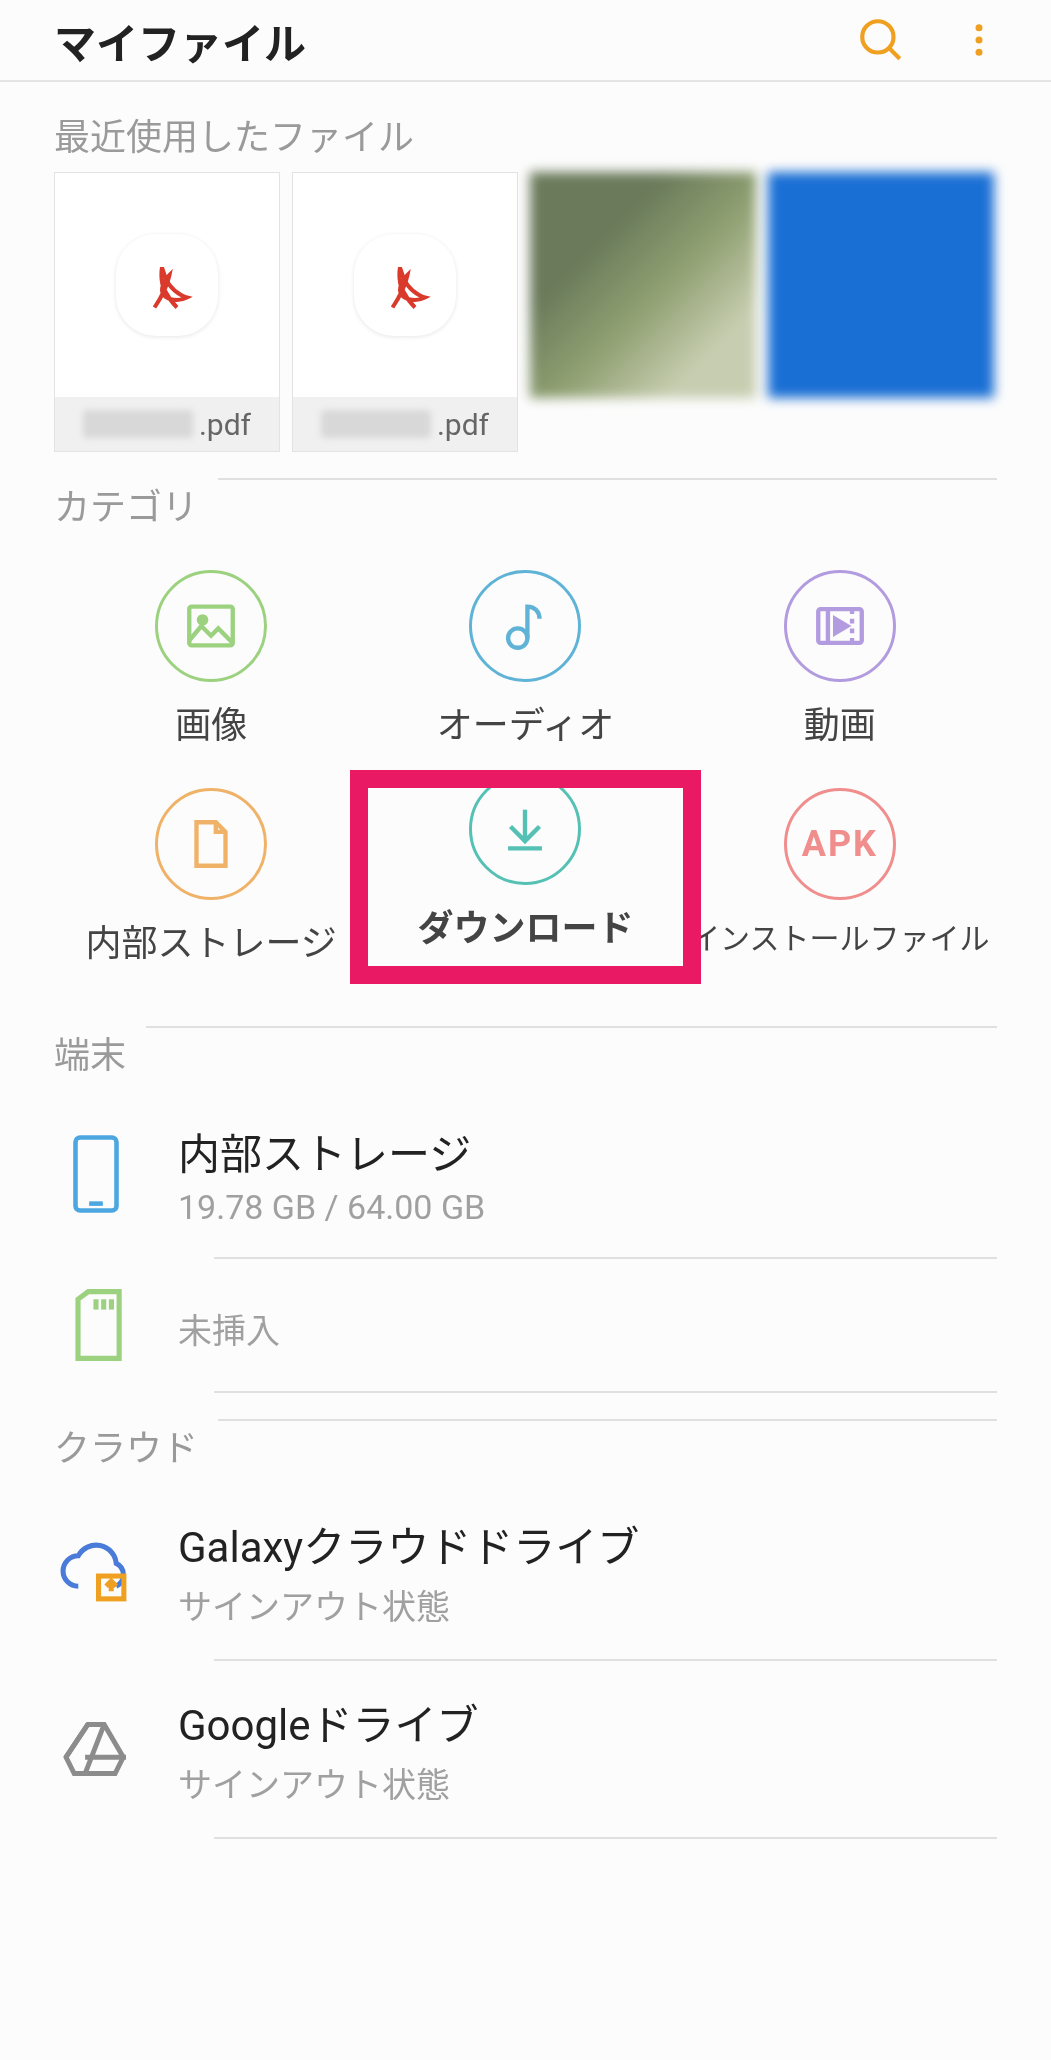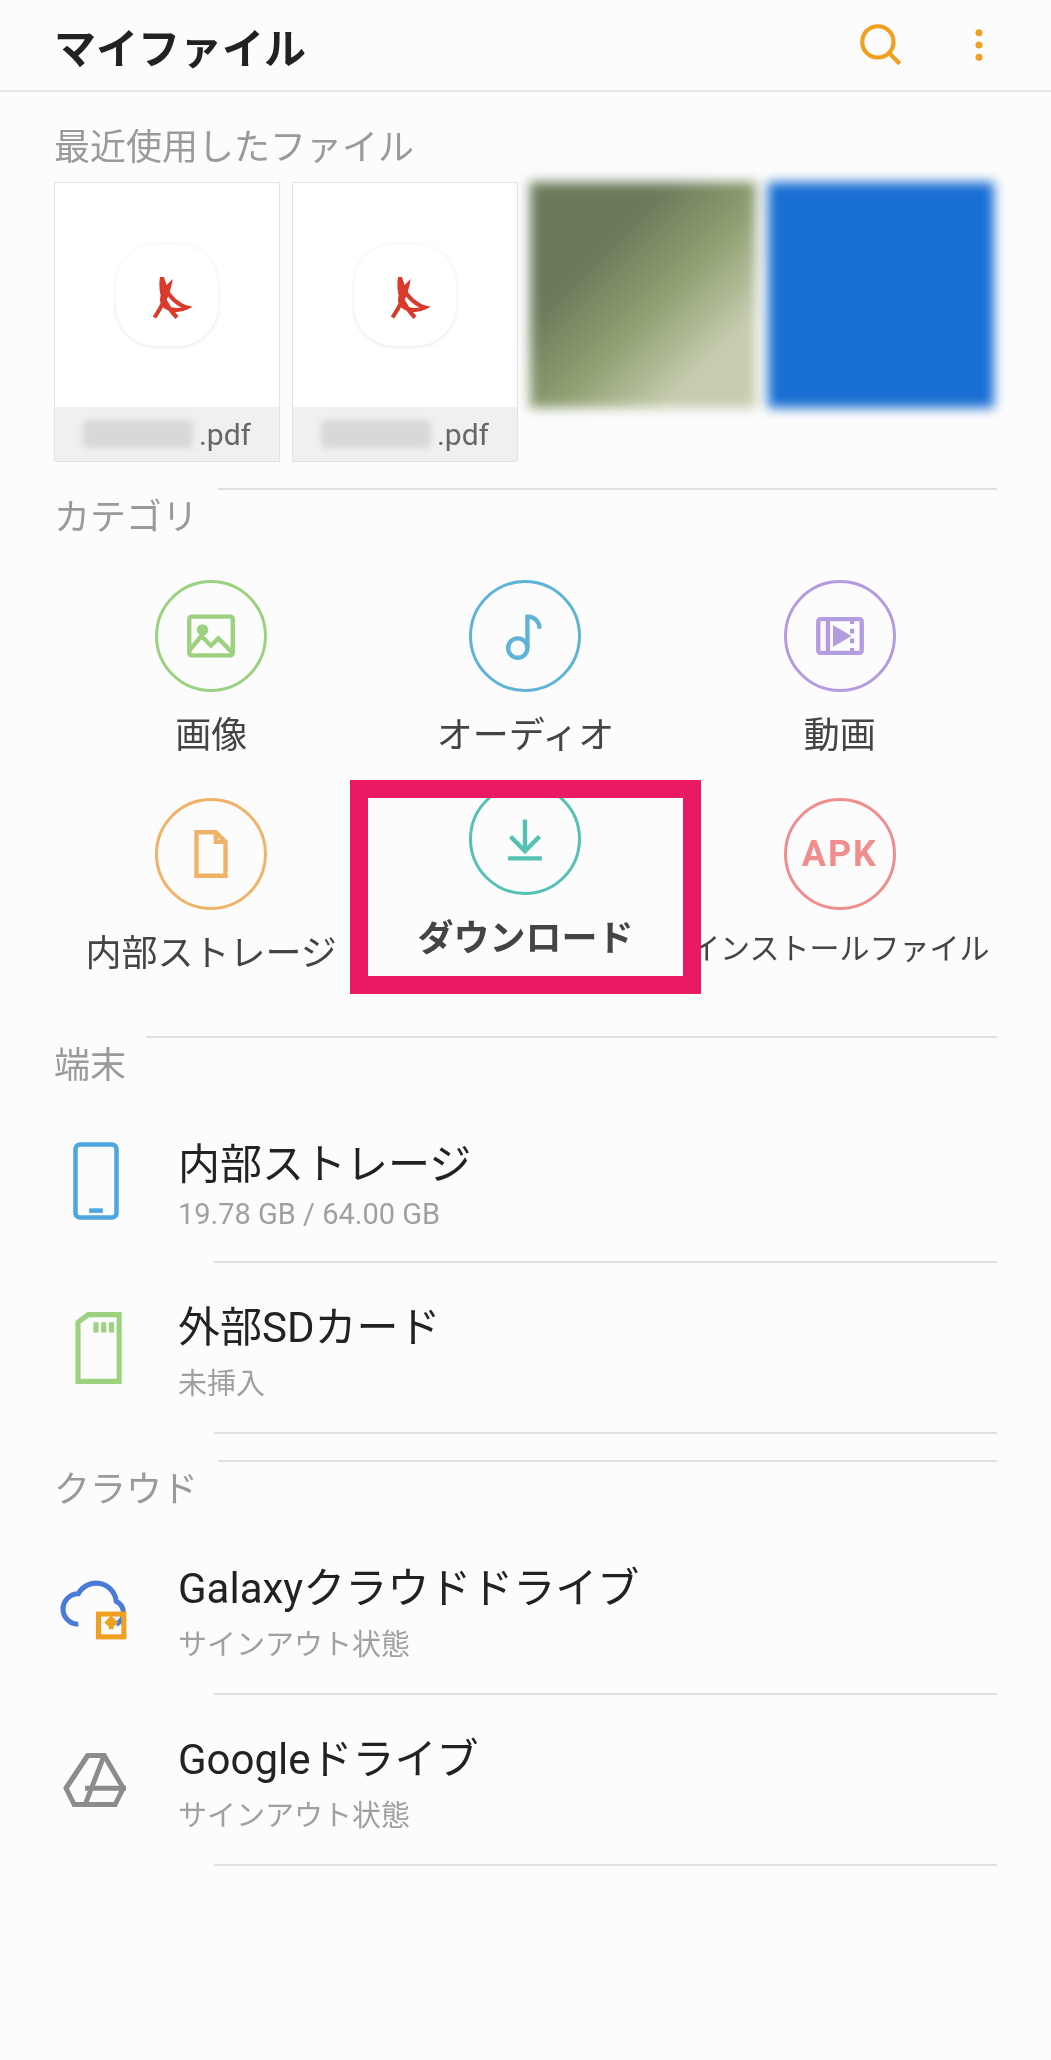--- a/index.html
+++ b/index.html
@@ -1,18 +1,18 @@
 <!DOCTYPE html>
 <html><head>
 <meta charset="utf-8">
 <style>
   * { box-sizing: border-box; margin: 0; padding: 0; font-family: -apple-system, "Segoe UI", Roboto, "Noto Sans CJK JP", sans-serif; }
   body { width: 1051px; height: 2060px; background: #fcfcfc; color: #222; overflow: hidden; }
 
-  .header { display: flex; align-items: center; padding: 20px 38px 20px 54px; height: 92px; border-bottom: 2px solid #e4e4e4; }
+  .header { display: flex; align-items: center; padding: 20px 38px 20px 54px; height: 82px; border-bottom: 2px solid #e4e4e4; }
   .title { font-size: 42px; font-weight: 700; color: #222; flex: 1; }
   .hbtn { width: 68px; height: 68px; display: flex; align-items: center; justify-content: center; margin-left: 30px; }
 
   .section { padding: 0 54px; }
   .section-header { display: flex; align-items: flex-start; margin-top: 26px; margin-bottom: 12px; }
   .section-label { font-size: 36px; color: #9a9a9a; white-space: nowrap; padding-right: 20px; }
   .section-rule { flex: 1; height: 2px; background: #e0e0e0; }
 
   .recents { display: flex; gap: 12px; margin-top: 4px; }
   .recent-tile { width: 226px; height: 280px; border: 1px solid #e3e3e3; background: #fff; display: flex; flex-direction: column; align-items: center; position: relative; }
@@ -37,21 +37,21 @@
   .apk-text{ font-size:36px; font-weight:700; letter-spacing:2px; }
 
   .highlight-box { position: relative; padding: 3px; margin:-18px;font-weight:bold; }
   .highlight-box::before { content:""; position:absolute; inset:0; border:18px solid #e91a63; }
 
   .list { padding: 0 54px; }
   .list-item { display: flex; align-items: center; padding: 30px 0; }
   .list-icon { width: 84px; display: flex; justify-content: center; margin-right: 40px; }
   .list-text { flex: 1; }
   .list-title { font-size: 42px; color: #222; }
-  .list-sub { font-size: 29px; color: #a0a0a0; margin-top: 6px; }
+  .list-sub { font-size: 34px; color: #a0a0a0; margin-top: 6px; }
   .divider-inset { height: 2px; background: #e0e0e0; margin-left: 160px; }
 </style>
 </head>
 <body>
 
 <div class="header">
   <div class="title">マイファイル</div>
   <div class="hbtn">
     <svg width="50" height="50" viewBox="0 0 24 24" fill="none" stroke="#f0a020" stroke-width="2">
         <circle cx="10.5" cy="10.5" r="7.5"></circle>
@@ -194,21 +194,20 @@
   <div class="list-item">
     <div class="list-icon">
       <svg width="62" height="72" viewBox="0 0 24 28" fill="none" stroke="#9cd27f" stroke-width="2">
           <path d="M5 4l4-3h12v26H5z"></path>
           <line x1="12" y1="4" x2="12" y2="8"></line>
           <line x1="15" y1="4" x2="15" y2="8"></line>
           <line x1="18" y1="4" x2="18" y2="8"></line>
         </svg>
     </div>
     <div class="list-text">
-      <div class="list-title">外部SDカード</div>
       <div class="list-sub">未挿入</div>
     </div>
   </div>
   <div class="divider-inset"></div>
 </div>
 
 <div class="section">
   <div class="section-header">
     <div class="section-label">クラウド</div>
     <div class="section-rule"></div>

